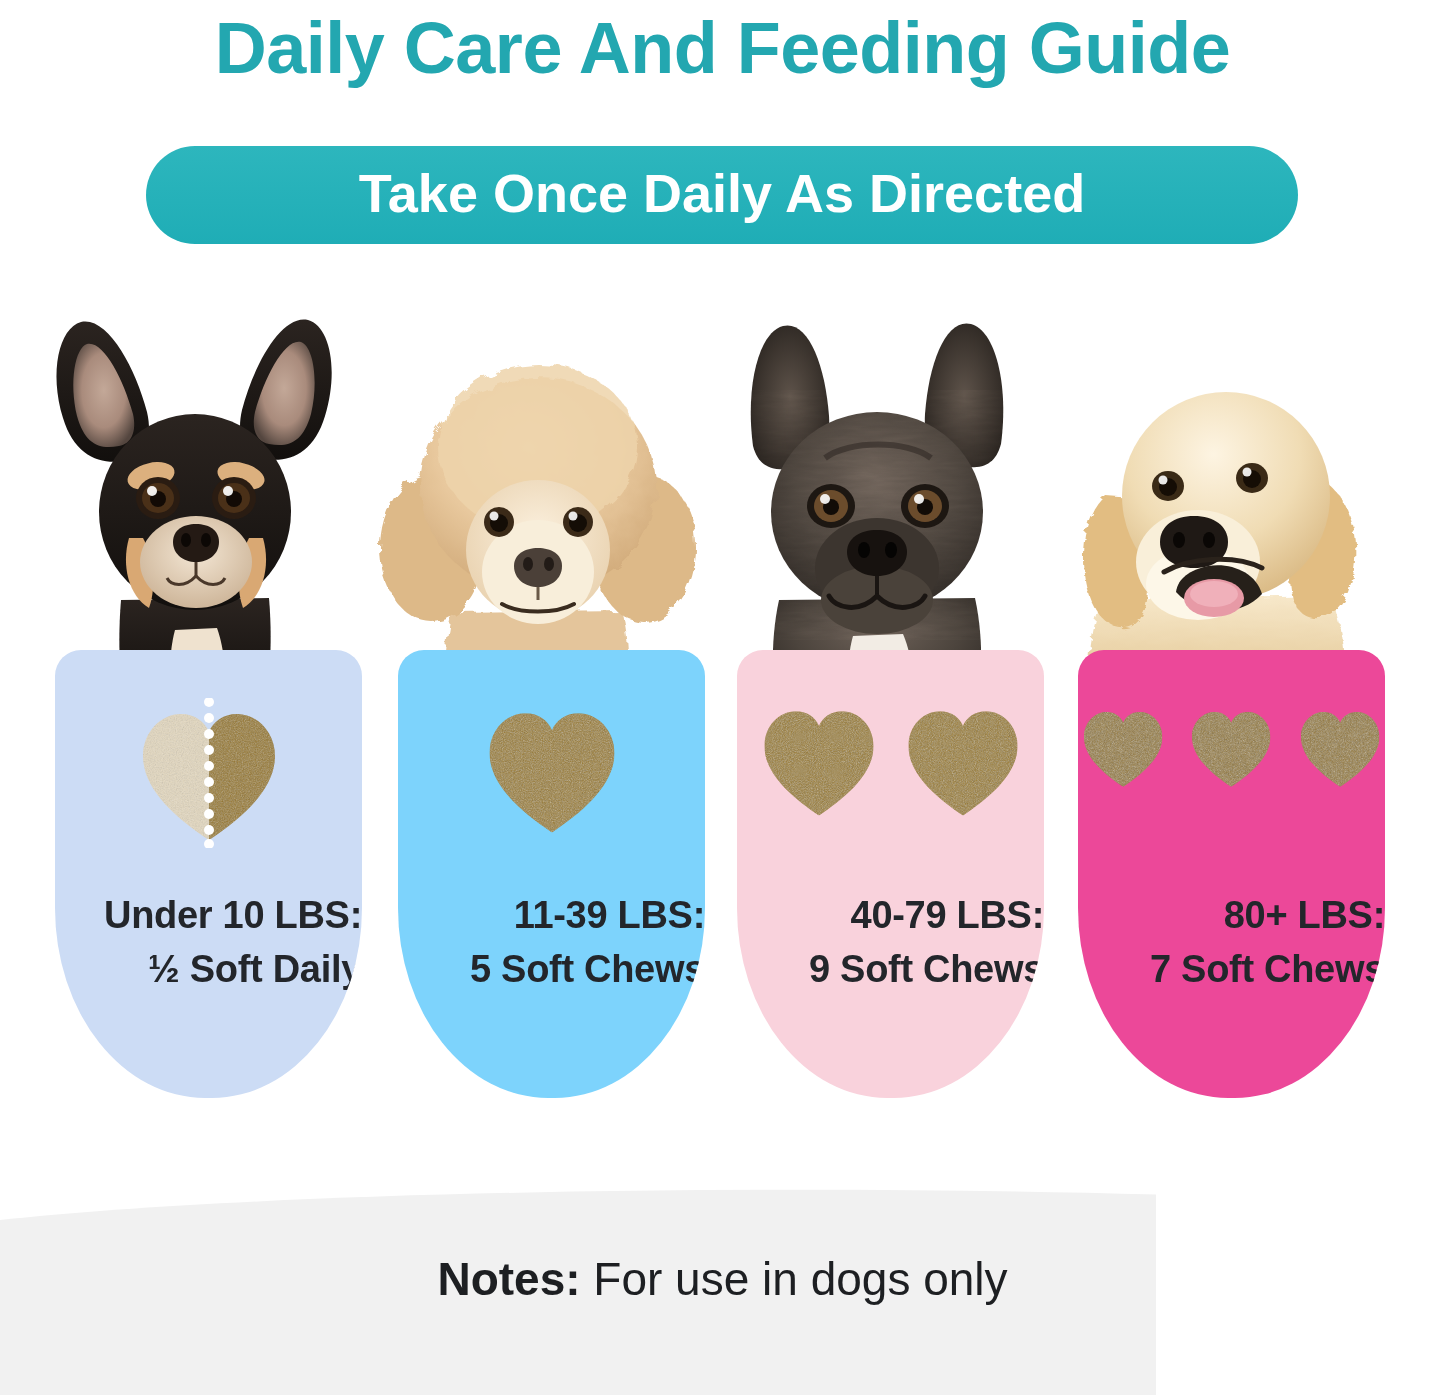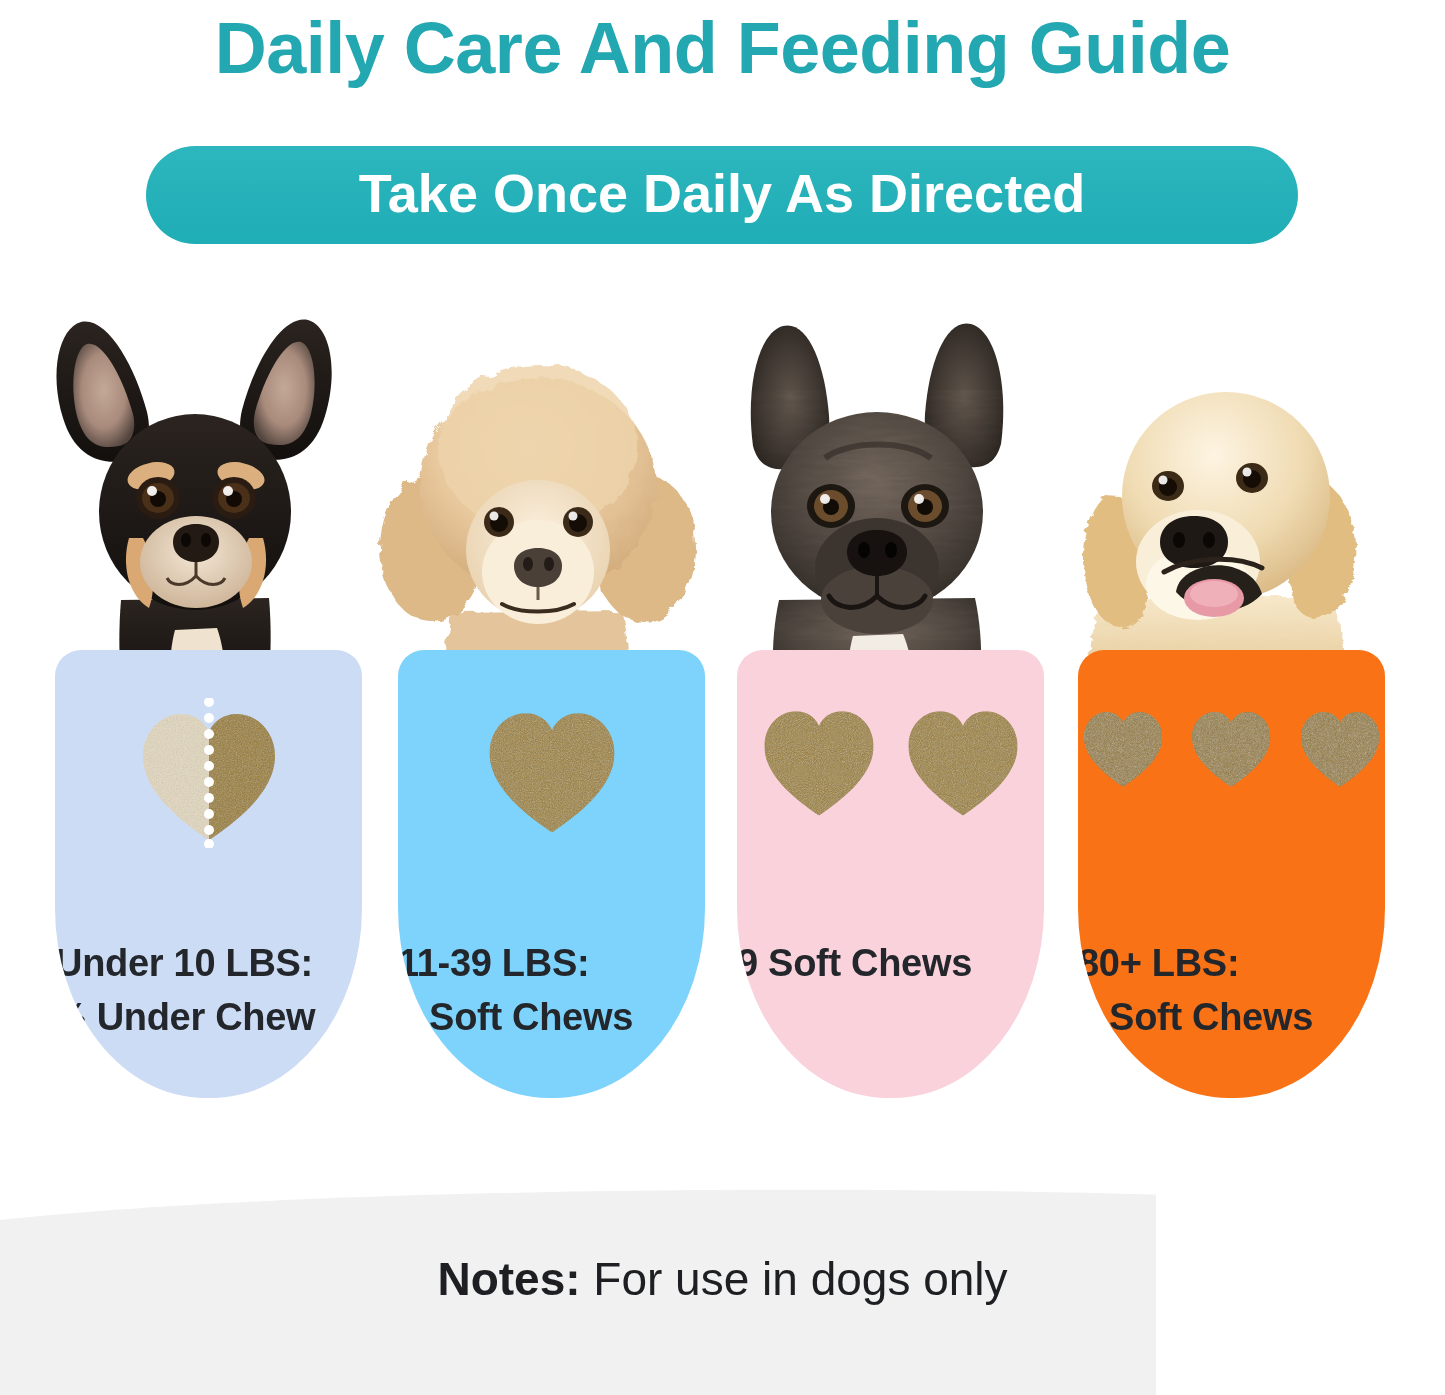--- a/index.html
+++ b/index.html
@@ -63,21 +63,21 @@
   .chews{
     position:absolute;left:0;top:48px;width:100%;
     display:flex;align-items:center;justify-content:center;
     gap:18px;
   }
 
   .heart{position:relative;display:block;}
 
   .labels{
     position:absolute;left:0;top:238px;width:100%;
-    text-align:left;color:#23262b;margin-top:48px;
+    text-align:right;color:#23262b;
   }
   .lab-line{
     font-size:38px;font-weight:700;line-height:54px;
     white-space:nowrap;letter-spacing:-0.3px;
   }
 
   
   .notes{
     position:absolute;left:0;bottom:0;width:1156px;height:215px;
     overflow:hidden;
@@ -193,21 +193,21 @@
               <circle cx="76" cy="84" r="5"></circle>
               <circle cx="76" cy="100" r="5"></circle>
               <circle cx="76" cy="116" r="5"></circle>
               <circle cx="76" cy="132" r="5"></circle>
               <circle cx="76" cy="146" r="5"></circle>
             </g>
           </svg>
         </div>
         <div class="labels">
           <div class="lab-line">Under 10 LBS:</div>
-          <div class="lab-line">½ Under Chew</div>
+          <div class="lab-line">½ Soft Daily</div>
         </div>
       </div>
     </div>
 
     <div class="col c1">
       <div class="dog">
         <svg viewBox="0 0 340 400" xmlns="http://www.w3.org/2000/svg">
           <defs>
             <radialGradient id="pdTop" cx="46%" cy="32%" r="72%">
               <stop offset="0%" stop-color="#f3dcba"></stop>
@@ -374,20 +374,21 @@
                 </filter>
             </defs>
             <g clip-path="url(#hcClip3b)">
               <rect x="0" y="0" width="152" height="150" fill="#9a7a31"></rect>
               <rect x="0" y="0" width="152" height="150" fill="#6d5419" filter="url(#grain3b)" opacity=".8"></rect>
               <rect x="0" y="0" width="152" height="150" fill="#c9a65a" filter="url(#grain3b)" opacity=".5"></rect>
             </g>
           </svg>
         </div>
         <div class="labels">
+          <div class="lab-line">40-79 LBS:</div>
           <div class="lab-line">9 Soft Chews</div>
         </div>
       </div>
     </div>
 
     <div class="col c3">
       <div class="dog">
         <svg viewBox="0 0 340 400" xmlns="http://www.w3.org/2000/svg">
           <defs>
             <radialGradient id="grHead" cx="44%" cy="30%" r="76%">
@@ -430,21 +431,21 @@
           <ellipse cx="131" cy="240" rx="6" ry="8" fill="#0a0705"></ellipse>
           <ellipse cx="161" cy="240" rx="6" ry="8" fill="#0a0705"></ellipse>
 
           <path d="M128 292 C150 316 192 318 214 294 C208 272 182 262 160 266 C142 270 130 278 128 292 Z" fill="#26201a"></path>
           <ellipse cx="166" cy="298" rx="30" ry="19" fill="#e79aa6"></ellipse>
           <ellipse cx="166" cy="294" rx="24" ry="13" fill="#f0b0ba"></ellipse>
           <path d="M116 272 C140 258 186 254 214 268" stroke="#2a221b" stroke-width="5" fill="none" stroke-linecap="round"></path>
         </svg>
       </div>
 
-      <div class="card cream" style="background: #f97316;">
+      <div class="card cream" style="background: #ec4899;">
         <div class="chews">
           <svg class="heart" width="100" height="98" viewBox="0 0 152 150" xmlns="http://www.w3.org/2000/svg">
             <defs>
               <clipPath id="hcClip4a">
                   <path d="M76 142 C40 118 10 90 10 58 C10 34 28 16 48 16 C62 16 72 24 76 34 C80 24 90 16 104 16 C124 16 142 34 142 58 C142 90 112 118 76 142 Z"></path>
                 </clipPath>
               <filter id="grain4a">
                   <feTurbulence type="fractalNoise" baseFrequency="0.9" numOctaves="4" seed="2" result="n"></feTurbulence>
                   <feColorMatrix in="n" type="saturate" values="0"></feColorMatrix>
                   <feComponentTransfer>

